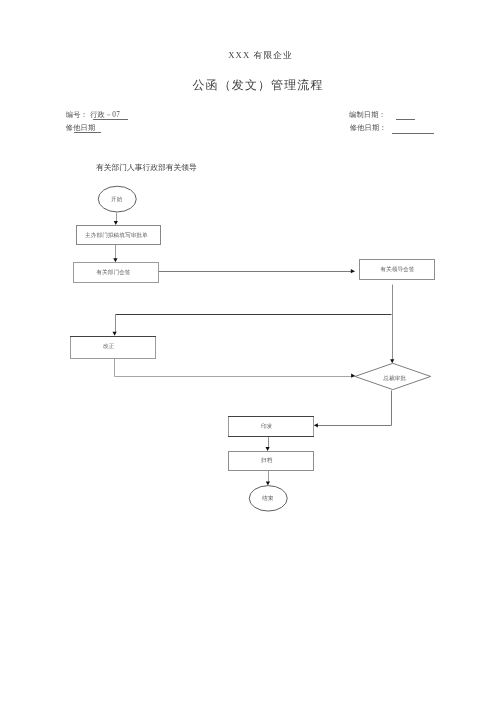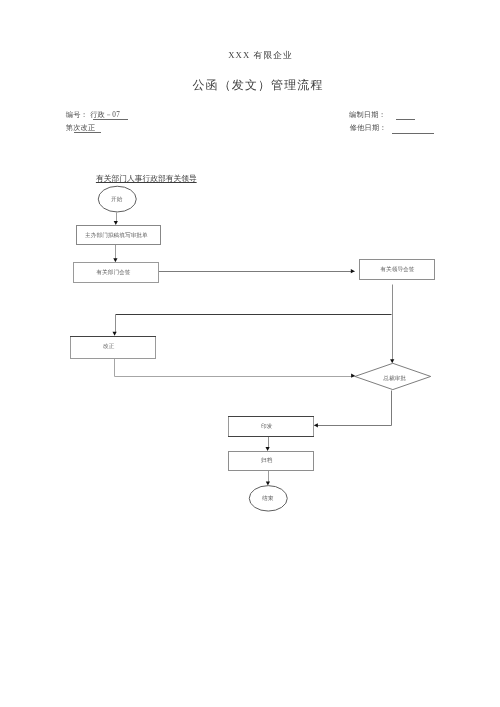--- a/index.html
+++ b/index.html
@@ -25,30 +25,30 @@
 
 <div class="page">
 
   <div class="abs title1">XXX 有限企业</div>
   <div class="abs title2">公函（发文）管理流程</div>
 
   <div class="abs meta" style="left:65.8px;top:110.4px;">编号：</div>
   <div class="abs meta" style="left:90.2px;top:110.4px;">行政－07</div>
   <div class="rule" style="left:92.6px;top:119.4px;width:35px;"></div>
 
-  <div class="abs meta" style="left:65.8px;top:122.6px;">第次改正</div>
+  <div class="abs meta" style="left:65.8px;top:122.6px;">修他日期</div>
   <div class="rule" style="left:74.4px;top:131.6px;width:26.8px;"></div>
 
   <div class="abs meta" style="left:349px;top:109.8px;">编制日期：</div>
   <div class="rule" style="left:396.3px;top:119.4px;width:18.3px;"></div>
 
   <div class="abs meta" style="left:349.8px;top:123.2px;">修他日期：</div>
   <div class="rule" style="left:392.2px;top:132.5px;width:42px;"></div>
 
-  <div class="abs lane" style="left:95.9px;top:174px;text-decoration:underline;">有关部门人事行政部有关领导</div>
+  <div class="abs lane" style="left:95.9px;top:163px;">有关部门人事行政部有关领导</div>
 
   <svg class="flow" width="500" height="707">
     <defs>
       <rect id="proto-rect"></rect>
         <ellipse id="proto-ellipse"></ellipse>
         <polygon id="proto-polygon"></polygon>
       <polyline id="proto-polyline"></polyline>
         <line id="proto-line"></line>
     </defs>
     <g id="flow-edges">

